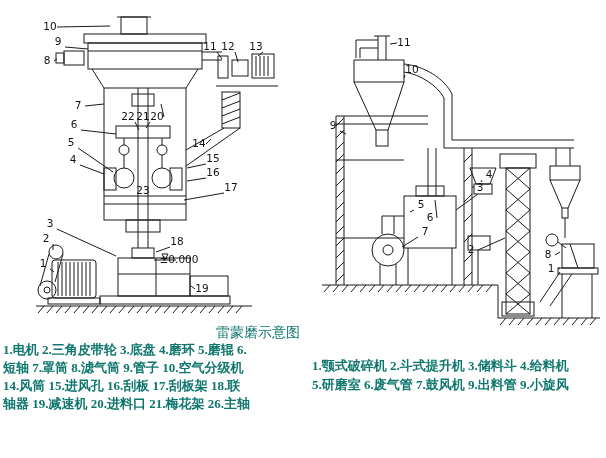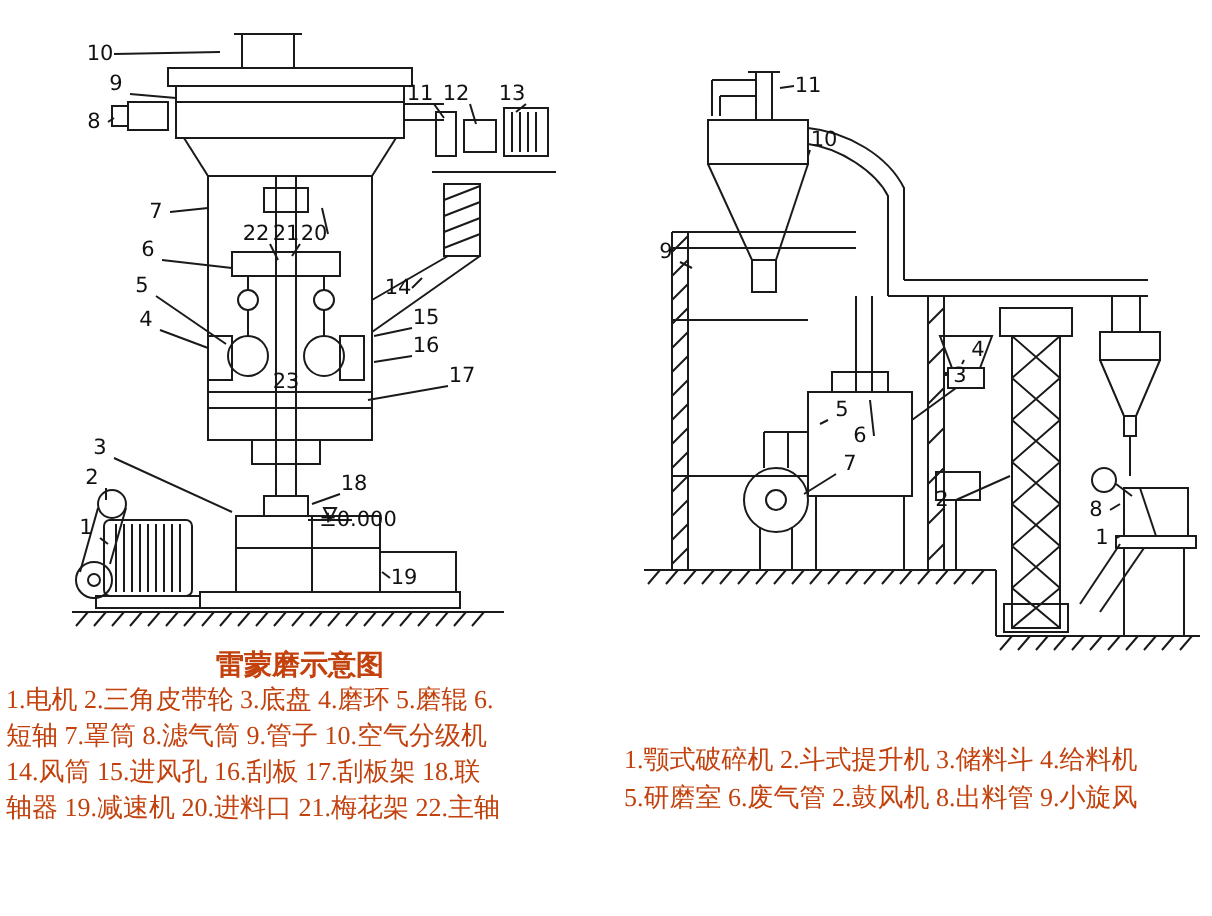--- a/index.html
+++ b/index.html
@@ -1,23 +1,23 @@
 <!DOCTYPE html>
 <html><head>
 <meta charset="utf-8">
 <style>
   html,body{margin:0;padding:0;background:#fff}
   .page{position:relative;width:606px;height:458px;background:#fff;overflow:hidden;
-        font-family:"Liberation Serif",serif;color:#c2410c}
+        font-family:"Liberation Serif",serif;color:#0f766e}
   svg{position:absolute;overflow:visible}
   .ln{stroke:#1a1a1a;fill:none;stroke-width:1}
   text.callout{font-family:"DejaVu Sans",sans-serif;font-size:10.5px;fill:#111;
                text-anchor:middle;stroke:none}
-  .title{position:absolute;font-weight:700;font-size:14px;text-align:center;white-space:nowrap}
-  .caption{position:absolute;font-weight:400;font-size:13px}
+  .title{position:absolute;font-weight:400;font-size:14px;text-align:right;white-space:nowrap}
+  .caption{position:absolute;font-weight:700;font-size:13px}
   .caption div{white-space:nowrap}
   .cap-left div{line-height:18px}
   .cap-right div{line-height:19px}
 </style>
 </head>
 <body>
 
 <div class="page">
 
   <svg style="left:0;top:4px" width="300" height="320" viewBox="0 0 300 320">
@@ -257,22 +257,22 @@
       <line x1="558" y1="269" x2="560" y2="268" class="ln"></line>
       <text x="551" y="272" class="callout">1</text>
     </svg>
 
   <div class="title" style="left:0;top:324px;width:300px">雷蒙磨示意图</div>
 
   <div class="caption cap-left" style="left:3px;top:341px;width:296px">
     <div>1.电机 2.三角皮带轮 3.底盘 4.磨环 5.磨辊 6.</div>
     <div>短轴 7.罩筒 8.滤气筒 9.管子 10.空气分级机</div>
     <div>14.风筒 15.进风孔 16.刮板 17.刮板架 18.联</div>
-    <div>轴器 19.减速机 20.进料口 21.梅花架 22.主轴</div>
+    <div>轴器 19.减速机 20.进料口 21.梅花架 26.主轴</div>
   </div>
 
 
-  <div class="caption cap-right" style="left:312px;top:370px;width:292px">
+  <div class="caption cap-right" style="left:312px;top:356px;width:292px">
     <div>1.颚式破碎机 2.斗式提升机 3.储料斗 4.给料机</div>
-    <div>5.研磨室 6.废气管 2.鼓风机 8.出料管 9.小旋风</div>
+    <div>5.研磨室 6.废气管 7.鼓风机 9.出料管 9.小旋风</div>
   </div>
 
 </div>
 
 </body></html>

